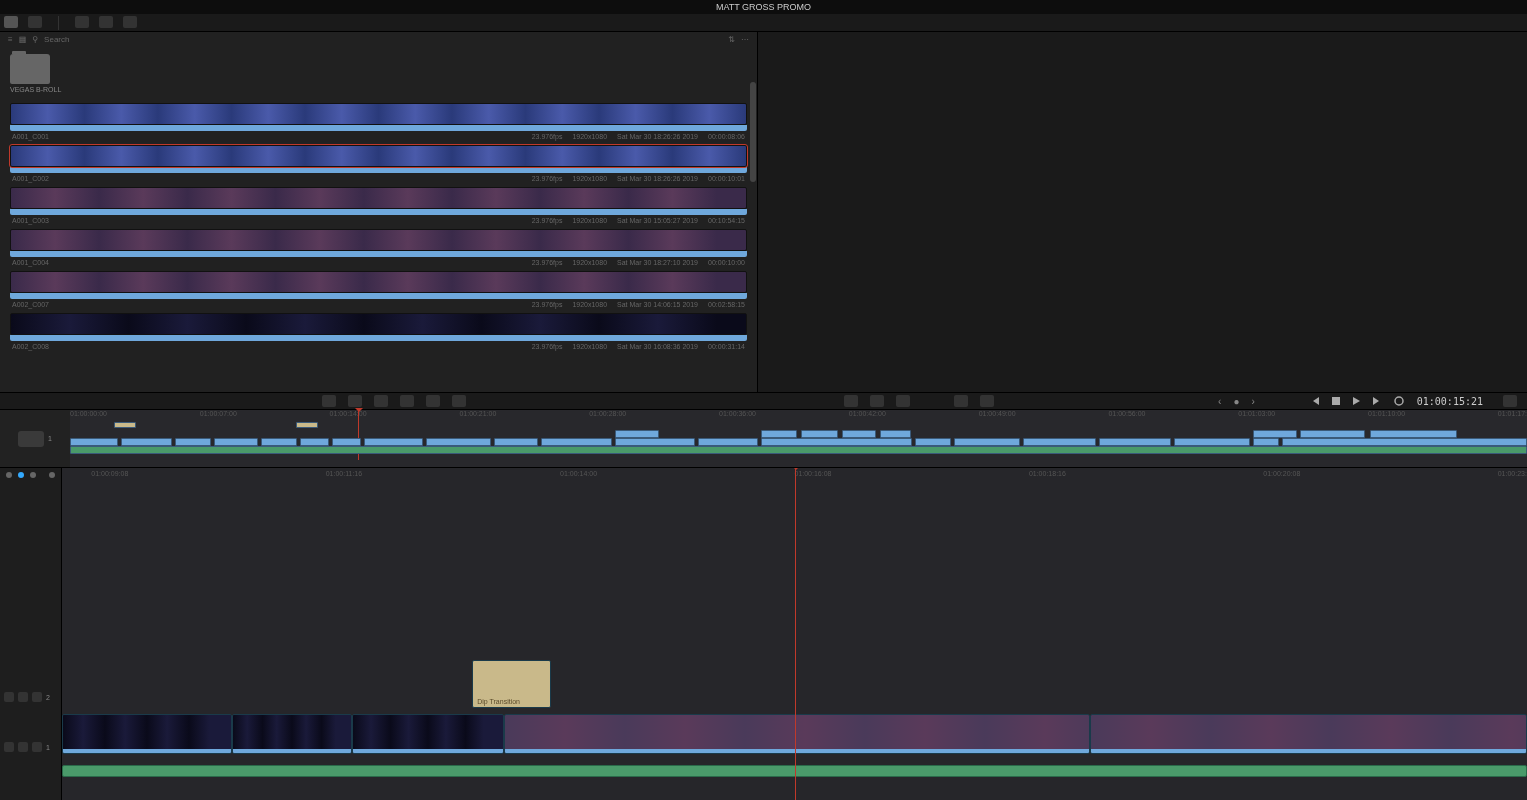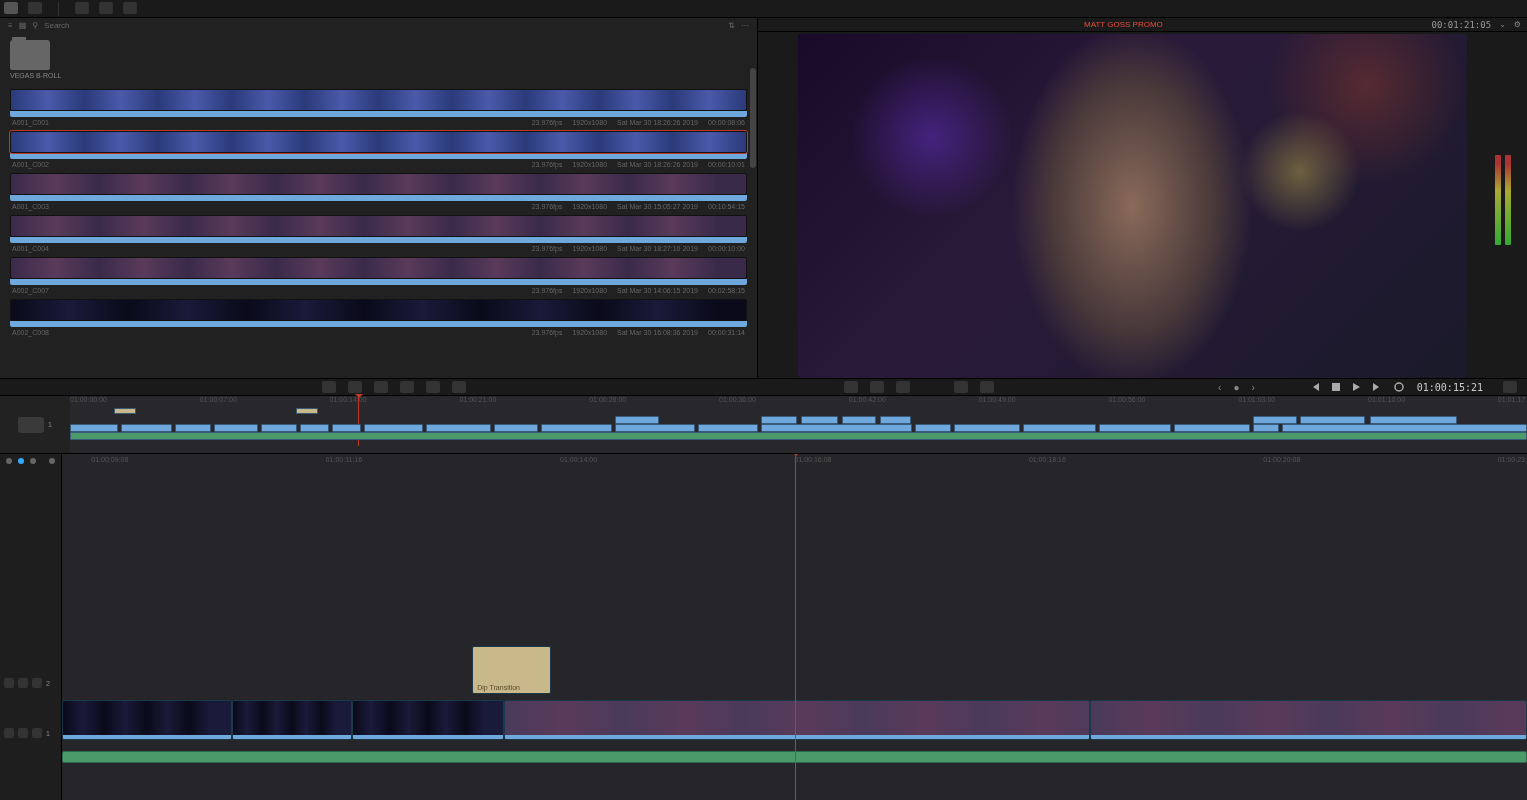--- a/index.html
+++ b/index.html
@@ -96,20 +96,21 @@
 .tl-clip.title .lbl { position:absolute; bottom:2px; left:4px; font-size:7px; color:#5a4a2a;}
 .tl-audio-clip { position:absolute; top:0; height:12px; background:#4a9a6a; border:1px solid #2a6a4a; border-radius:2px;}
 
 .layout-col { display:flex; flex-direction:column; height:800px;}
 </style>
 </head>
 <body>
 
 <div class="layout-col">
 
+<div class="titlebar">MATT GROSS PROMO</div>
 
 <div class="toolbar">
   <div class="tb-left">
     <div class="tb-icon active"></div>
     <div class="tb-icon"></div>
     <div class="divider"></div>
     <div class="tb-icon"></div>
     <div class="tb-icon"></div>
     <div class="tb-icon"></div>
   </div>
@@ -206,33 +207,20 @@
                   <span>Sat Mar 30 16:08:36 2019</span>
                   <span>00:00:31:14</span>
                 </span>
               </div>
             </div>
           </div>
     </div>
     <div class="scrollbar-v"></div>
   </div>
 
-  <div class="right-pane">
-    <div class="toolbar-right">
-      <span class="red-label">MATT GOSS PROMO</span>
-      <span class="tc">00:01:21:05</span>
-      <span>⌄</span>
-      <span>⚙</span>
-    </div>
-    <div class="viewer">
-      <div class="viewer-content"></div>
-    </div>
-    <div class="vu-meter l"></div>
-    <div class="vu-meter"></div>
-  </div>
 </div>
 
 <div class="mid-toolbar">
   <div style="width:300px"></div>
   <div class="mt-icon"></div>
   <div class="mt-icon"></div>
   <div class="mt-icon"></div>
   <div class="mt-icon"></div>
   <div class="mt-icon"></div>
   <div class="mt-icon"></div>

